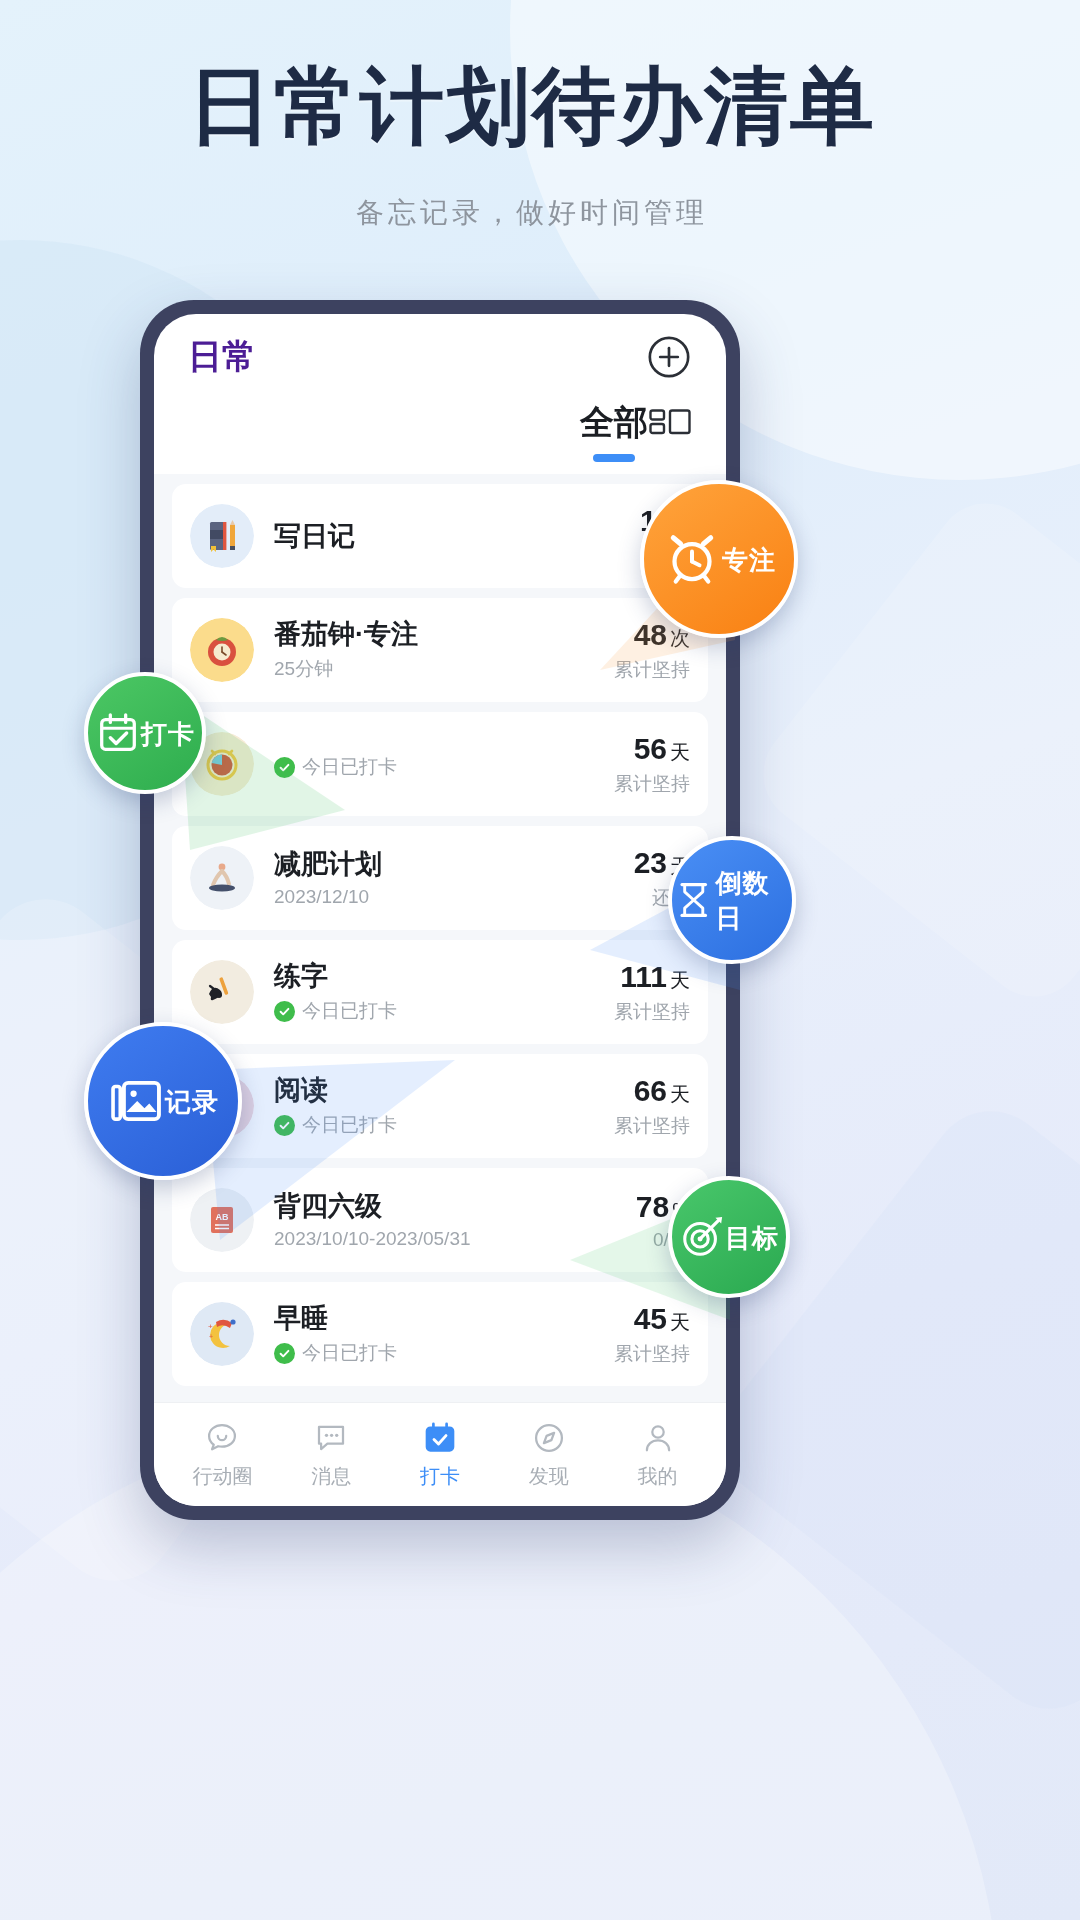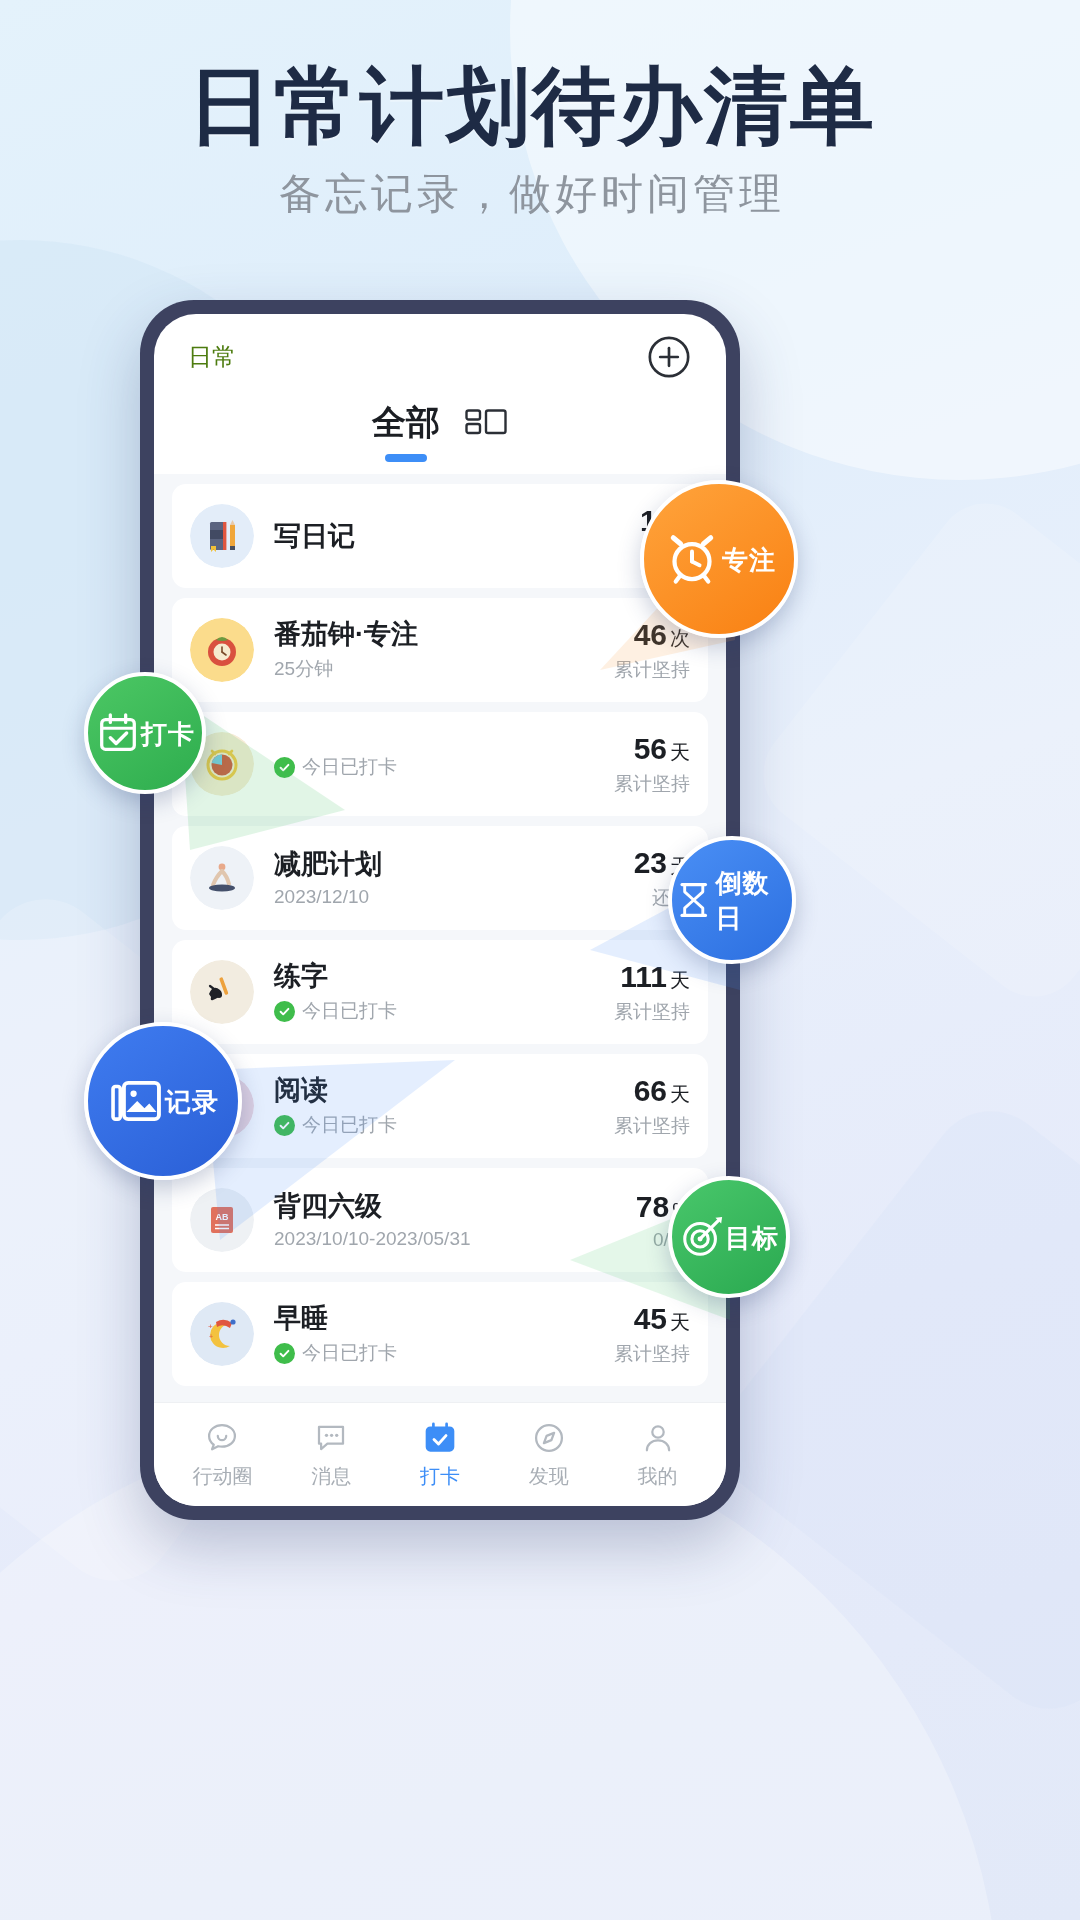--- a/index.html
+++ b/index.html
@@ -18,42 +18,42 @@
   .d2{width:460px;height:460px;background:rgba(210,226,246,.45);transform:rotate(38deg);right:-170px;top:1180px;border-radius:60px;}
   .d3{width:380px;height:380px;background:rgba(255,255,255,.30);transform:rotate(38deg);right:-120px;top:560px;border-radius:50px;}
 
   .hero{position:absolute;left:0;right:16px;top:62px;text-align:center;z-index:5;}
   .hero-title{
     font-size:84px;line-height:1.05;font-weight:bold;color:#1e2b45;
     letter-spacing:2px;font-family:"DejaVu Sans","Liberation Sans",sans-serif;
     text-shadow:0 2px 0 rgba(255,255,255,.35);
   }
   .hero-sub{
-    margin-top:16px;font-size:42px;color:#8e959e;letter-spacing:4px;font-weight:normal;
+    margin-top:44px;font-size:28px;color:#8e959e;letter-spacing:4px;font-weight:normal;
   }
 
   
   .phone{
     position:absolute;left:140px;top:300px;width:600px;height:1220px;
     background:#3d4260;border-radius:54px;padding:14px;box-sizing:border-box;
     box-shadow:0 26px 60px rgba(50,66,110,.28);z-index:6;
   }
   .screen{
     width:100%;height:100%;background:#ffffff;border-radius:42px;overflow:hidden;
     position:relative;display:flex;flex-direction:column;
   }
   .app-header{
     height:86px;display:flex;align-items:center;justify-content:space-between;
     padding:0 34px;box-sizing:border-box;flex:0 0 auto;
   }
-  .app-title{font-size:24px;color:#4d7c0f;font-weight:400;}
+  .app-title{font-size:34px;color:#4c1d95;font-weight:700;}
   .plus-btn{width:46px;height:46px;cursor:pointer;}
   .tabbar{
-    height:74px;display:flex;align-items:flex-start;justify-content:center;
-    padding:0 34px;box-sizing:border-box;flex:0 0 auto;position:relative;gap:24px;
+    height:74px;display:flex;align-items:flex-start;justify-content:flex-end;
+    padding:0 34px;box-sizing:border-box;flex:0 0 auto;position:relative;
   }
   .tab-wrap{display:flex;flex-direction:column;align-items:center;}
   .tab-label{font-size:34px;color:#1b1e23;font-weight:bold;}
   .tab-underline{width:42px;height:8px;border-radius:4px;background:#3d8ef7;margin-top:8px;}
   .grid-ic{width:44px;height:30px;margin-top:6px;cursor:pointer;}
 
   .list{
     flex:1 1 auto;overflow:hidden;background:#f5f7fa;padding:0 0 0 0;
   }
   .row{
@@ -193,21 +193,21 @@
               </svg>
             </span>
           </div>
           <div class="rtext">
             <div class="rname">番茄钟·专注</div>
             <div class="rsub">
               <span>25分钟</span>
             </div>
           </div>
           <div class="rstat">
-            <div class="rval"><span>46</span><span class="unit">次</span></div>
+            <div class="rval"><span>48</span><span class="unit">次</span></div>
             <div class="rdesc">累计坚持</div>
           </div>
         </div>
         <div class="row">
           <div class="avatar">
             <span style="background:#f7ecd7;width:100%;height:100%;border-radius:50%;display:flex;align-items:center;justify-content:center;">
               <svg width="42" height="42" viewBox="0 0 42 42">
                 <circle cx="21" cy="22" r="14" fill="none" stroke="#f2c74a" stroke-width="3"></circle>
                 <circle cx="21" cy="22" r="10.5" fill="#cf5a45"></circle>
                 <path d="M21 22 L21 11.5 A10.5 10.5 0 0 0 10.7 20 Z" fill="#7ecbe8"></path>

